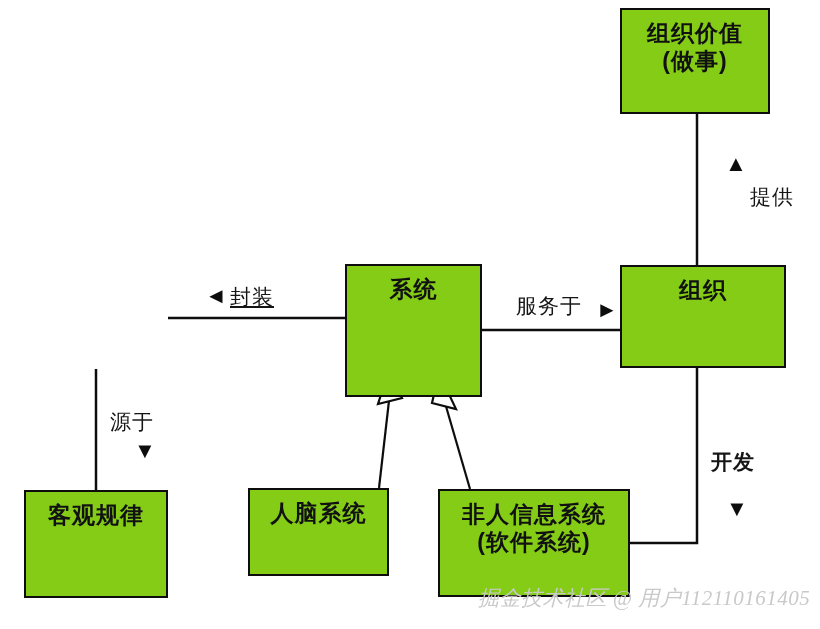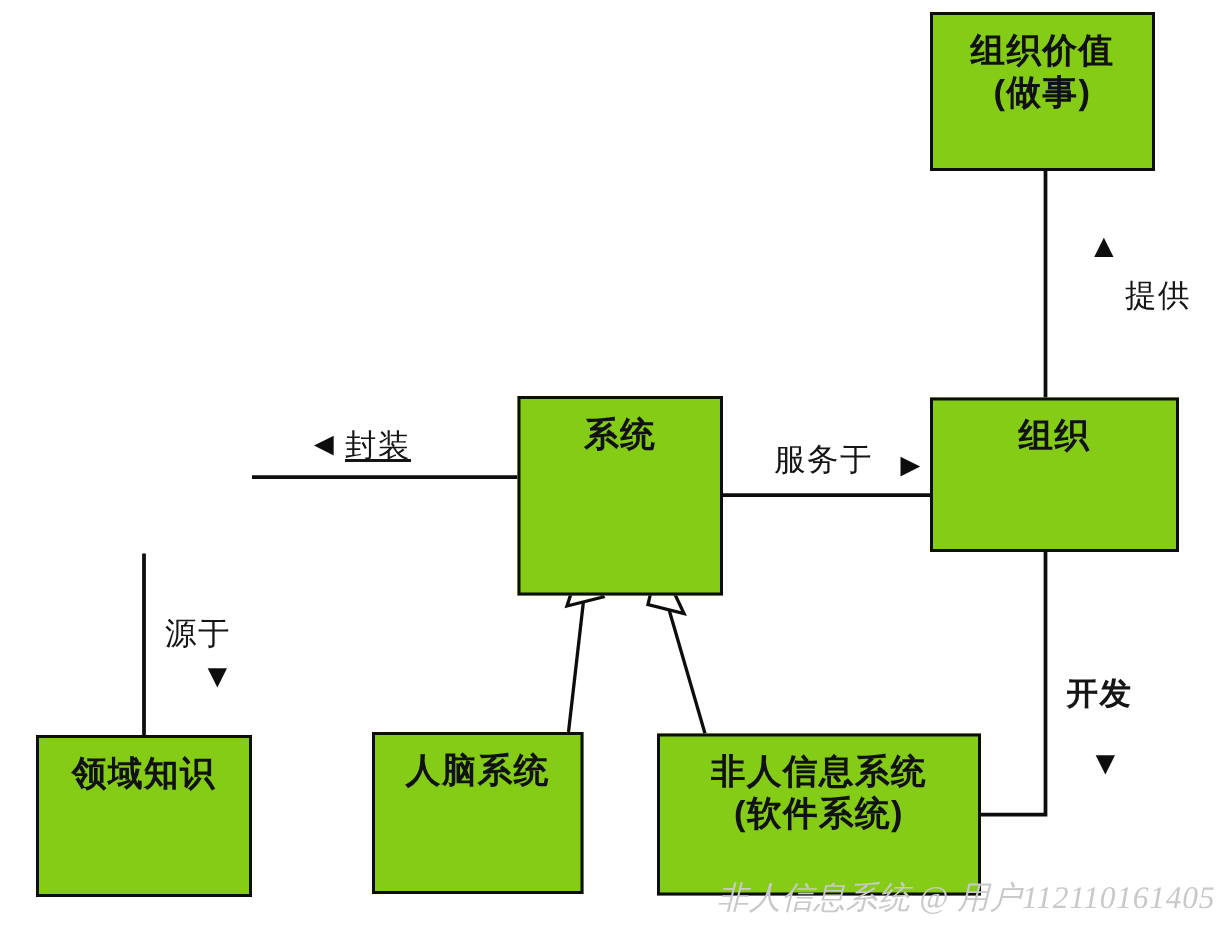--- a/index.html
+++ b/index.html
@@ -82,22 +82,22 @@
     z-index: 4;
     letter-spacing: 0.5px;
   }
 
   
   #node-org-value { left: 620px; top: 8px;   width: 150px; height: 106px; }
   #node-domain    { left: 24px;  top: 266px; width: 144px; height: 103px; }
   #node-system    { left: 345px; top: 264px; width: 137px; height: 133px; }
   #node-org       { left: 620px; top: 265px; width: 166px; height: 103px; }
   #node-law       { left: 24px;  top: 490px; width: 144px; height: 108px; }
-  #node-brain     { left: 248px; top: 488px; width: 141px; height: 108px; }
-  #node-software  { left: 438px; top: 489px; width: 216px; height: 108px; }
+  #node-brain     { left: 248px; top: 488px; width: 141px; height: 88px; }
+  #node-software  { left: 438px; top: 489px; width: 192px; height: 108px; }
 
   #node-domain .node-title { padding-top: 9px; }
   #node-domain .node-compartment { height: 50px; }
 </style>
 </head>
 <body>
 
 <div id="canvas">
 
   <svg id="wires" viewBox="0 0 820 629">
@@ -127,21 +127,21 @@
 
   <div class="node" id="node-system">
     <div class="node-title">系统</div>
   </div>
 
   <div class="node" id="node-org">
     <div class="node-title">组织</div>
   </div>
 
   <div class="node" id="node-law">
-    <div class="node-title">领域知识</div>
+    <div class="node-title">客观规律</div>
   </div>
 
   <div class="node" id="node-brain">
     <div class="node-title">人脑系统</div>
   </div>
 
   <div class="node" id="node-software">
     <div class="node-title">非人信息系统
 (软件系统)</div>
   </div>
@@ -154,15 +154,15 @@
 
   <span class="arrow-glyph" style="left:725px; top:153px;">▲</span>
   <span class="edge-label" style="left:750px; top:183px;">提供</span>
 
   <span class="edge-label" style="left:110px; top:408px;">源于</span>
   <span class="arrow-glyph" style="left:134px; top:440px;">▼</span>
 
   <span class="edge-label" style="left:711px; top:448px;font-weight:bold;">开发</span>
   <span class="arrow-glyph" style="left:726px; top:498px;">▼</span>
 
-  <span class="watermark" style="left:478px; top:584px;">非人信息系统 @ 用户112110161405</span>
+  <span class="watermark" style="left:478px; top:584px;">掘金技术社区 @ 用户112110161405</span>
 
 </div>
 
 </body></html>

